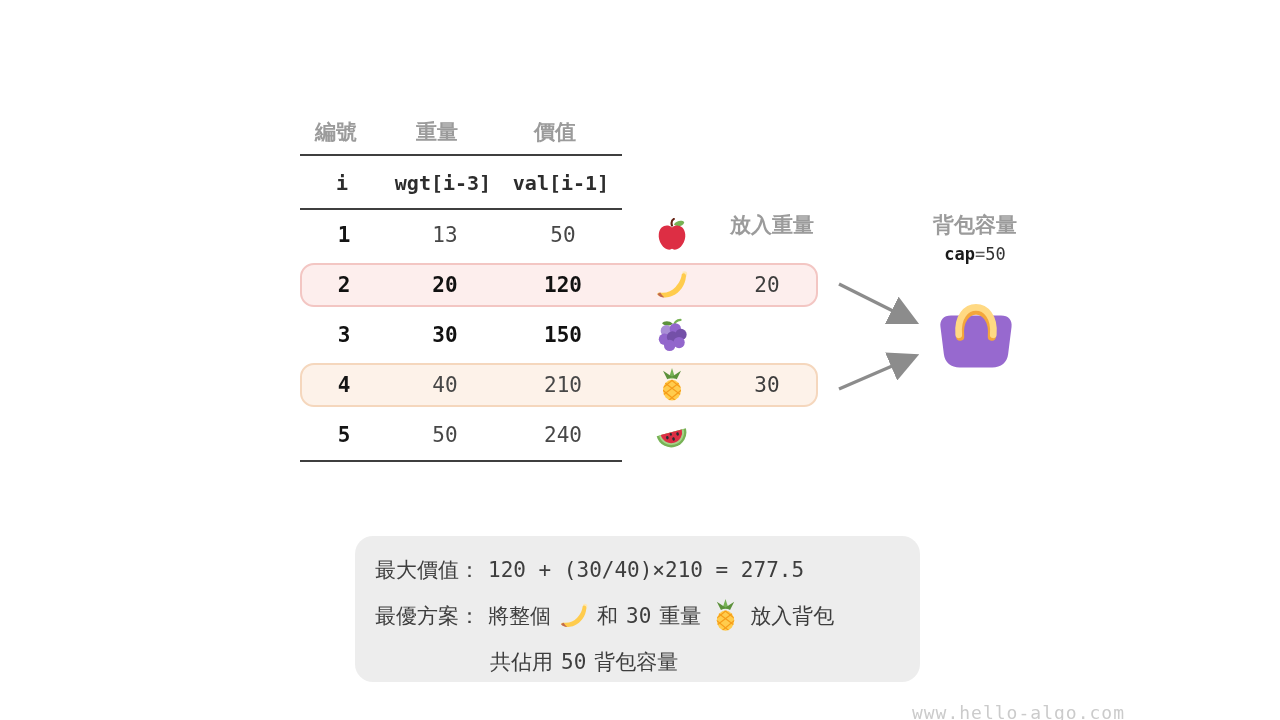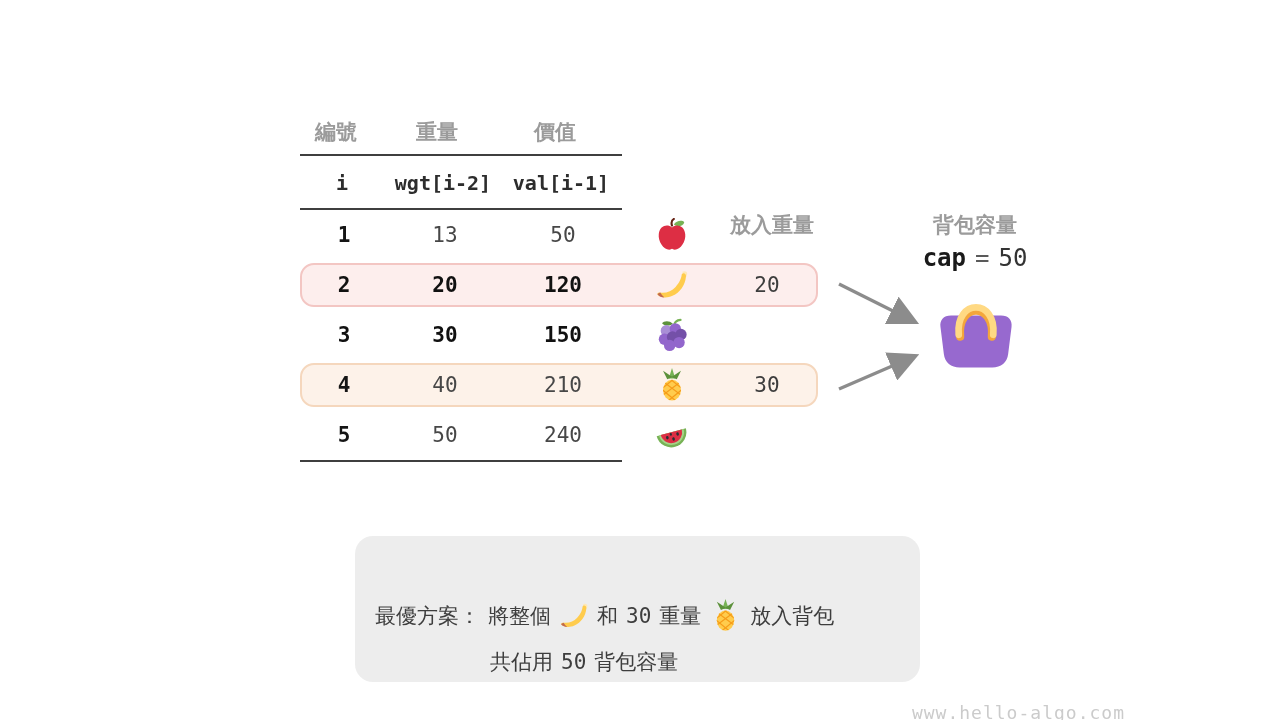--- a/index.html
+++ b/index.html
@@ -24,21 +24,21 @@
   .c-p{width:90px;}
   .th{color:#9b9b9b;font-weight:bold;font-size:21px;}
   .idx{color:#2d2d2d;font-weight:bold;font-size:20px;}
   .num-g{color:#474747;}
   .num-i{color:#151515;font-weight:600;}
   .emph .c{color:#111111;font-weight:bold;}
   .fruit{width:34px;height:34px;}
 
   
   .side-h{position:absolute;width:120px;text-align:center;color:#9b9b9b;font-weight:bold;font-size:21px;}
-  .cap-line{position:absolute;left:905px;top:224px;width:140px;display:flex;justify-content:center;align-items:center;gap:9px;font-size:24px;}
+  .cap-line{position:absolute;left:905px;top:224px;width:140px;display:flex;justify-content:center;align-items:center;gap:0;font-size:17px;}
   .cap-var{font-weight:bold;color:#1a1a1a;}
   .cap-eq{color:#5a5a5a;}
   .cap-val{color:#333333;}
 
   
   .sumbox{position:absolute;left:355px;top:516px;width:565px;height:146px;background:#ededed;border-radius:18px;}
   .sline{position:absolute;display:flex;align-items:center;font-size:21px;color:#3e3e3e;white-space:nowrap;}
   .sline .mono{font-size:21px;color:#3e3e3e;}
   .seg{margin-right:8px;}
   .seg:last-child{margin-right:0;text-align:center;}
@@ -113,21 +113,21 @@
   <div class="thead-row">
     <div class="c c-i th">編號</div>
     <div class="c c-w th">重量</div>
     <div class="c c-v th">價值</div>
   </div>
 
   <div class="hline" style="top:134px"></div>
 
   <div class="idx-row mono">
     <div class="c c-i idx">i</div>
-    <div class="c c-w idx">wgt[i-2]</div>
+    <div class="c c-w idx">wgt[i-3]</div>
     <div class="c c-v idx">val[i-1]</div>
   </div>
 
   <div class="hline" style="top:188px"></div>
 
   <div class="trow mono" style="top:193px">
     <div class="c c-i num-i">1</div>
     <div class="c c-w num-g">13</div>
     <div class="c c-v num-g">50</div>
     <div class="c-f">
@@ -205,20 +205,24 @@
     </defs>
     <line x1="24" y1="14" x2="98" y2="51" stroke="#8c8c8c" stroke-width="3.4" marker-end="url(#ah)"></line>
     <line x1="24" y1="119" x2="98" y2="87" stroke="#8c8c8c" stroke-width="3.4" marker-end="url(#ah)"></line>
   </svg>
 
   <svg class="abs" style="left:928px;top:258px" width="96" height="102">
     <use href="#sym-bag"></use>
   </svg>
 
   <div class="sumbox">
+    <div class="sline" style="left:20px;top:20px">
+      <span class="seg">最大價值：</span>
+      <span class="mono">120 + (30/40)×210 = 277.5</span>
+    </div>
     <div class="sline" style="left:20px;top:63px">
       <span class="seg">最優方案：</span>
       <span class="seg">將整個</span>
       <svg class="s-icon">
           <use href="#sym-banana"></use>
         </svg>
       <span class="seg">和</span>
       <span class="seg mono">30</span>
       <span class="seg">重量</span>
       <svg class="s-icon" style="width:33px;height:33px">

